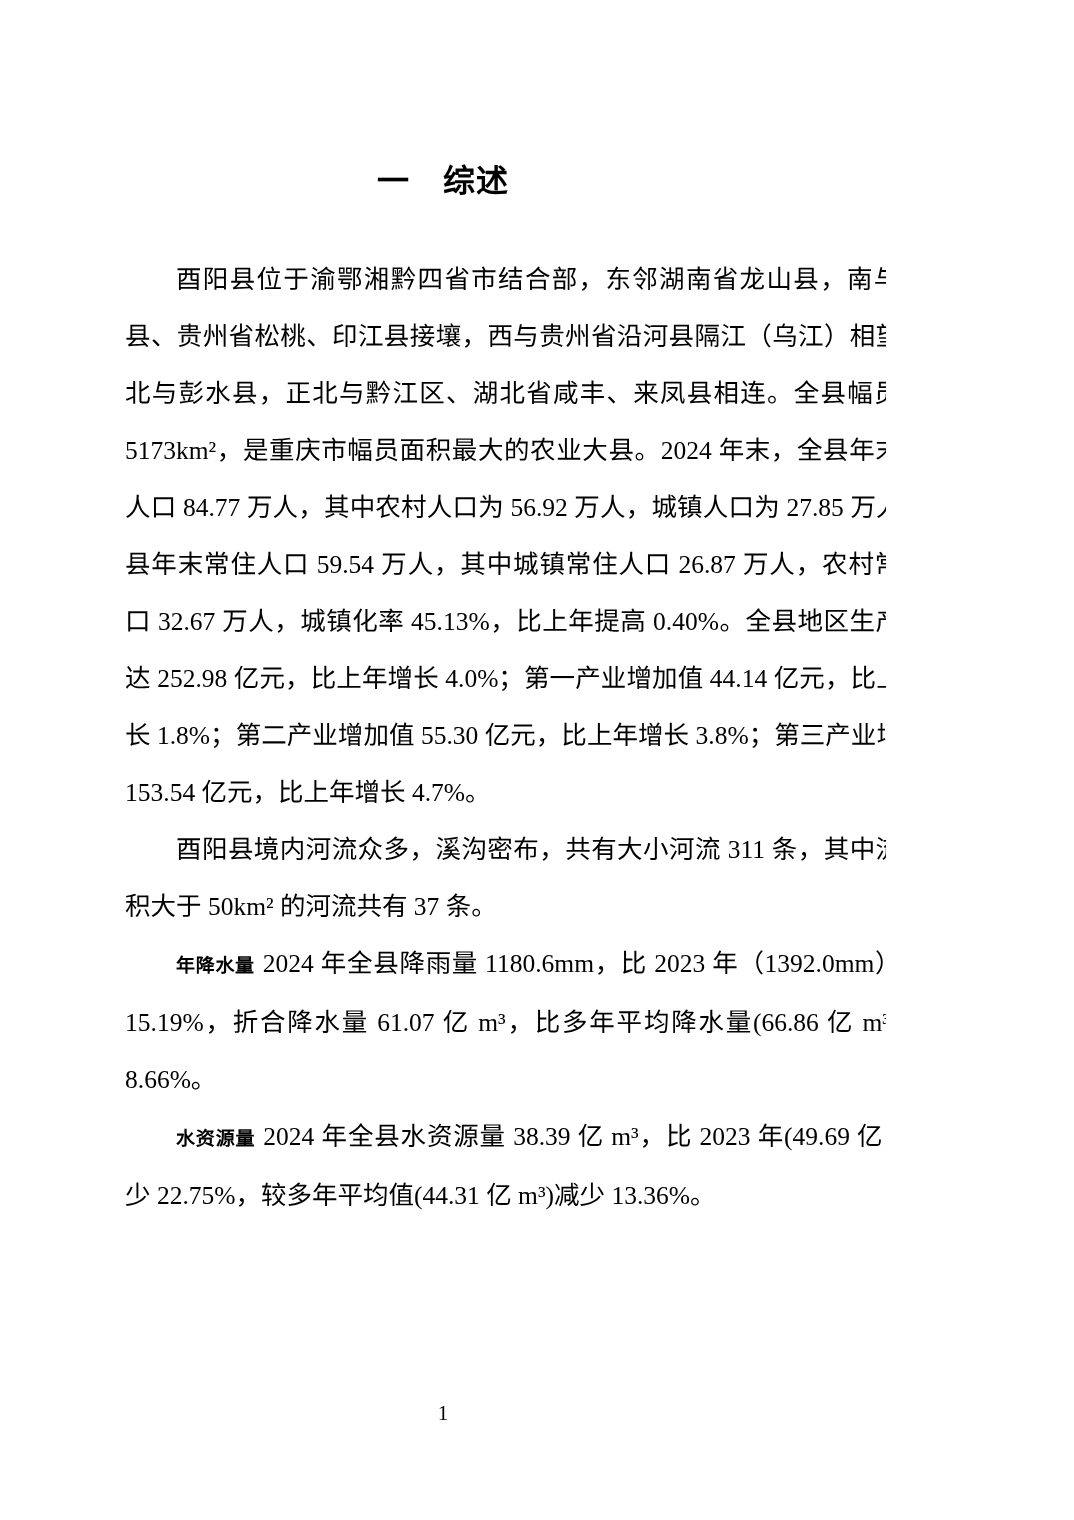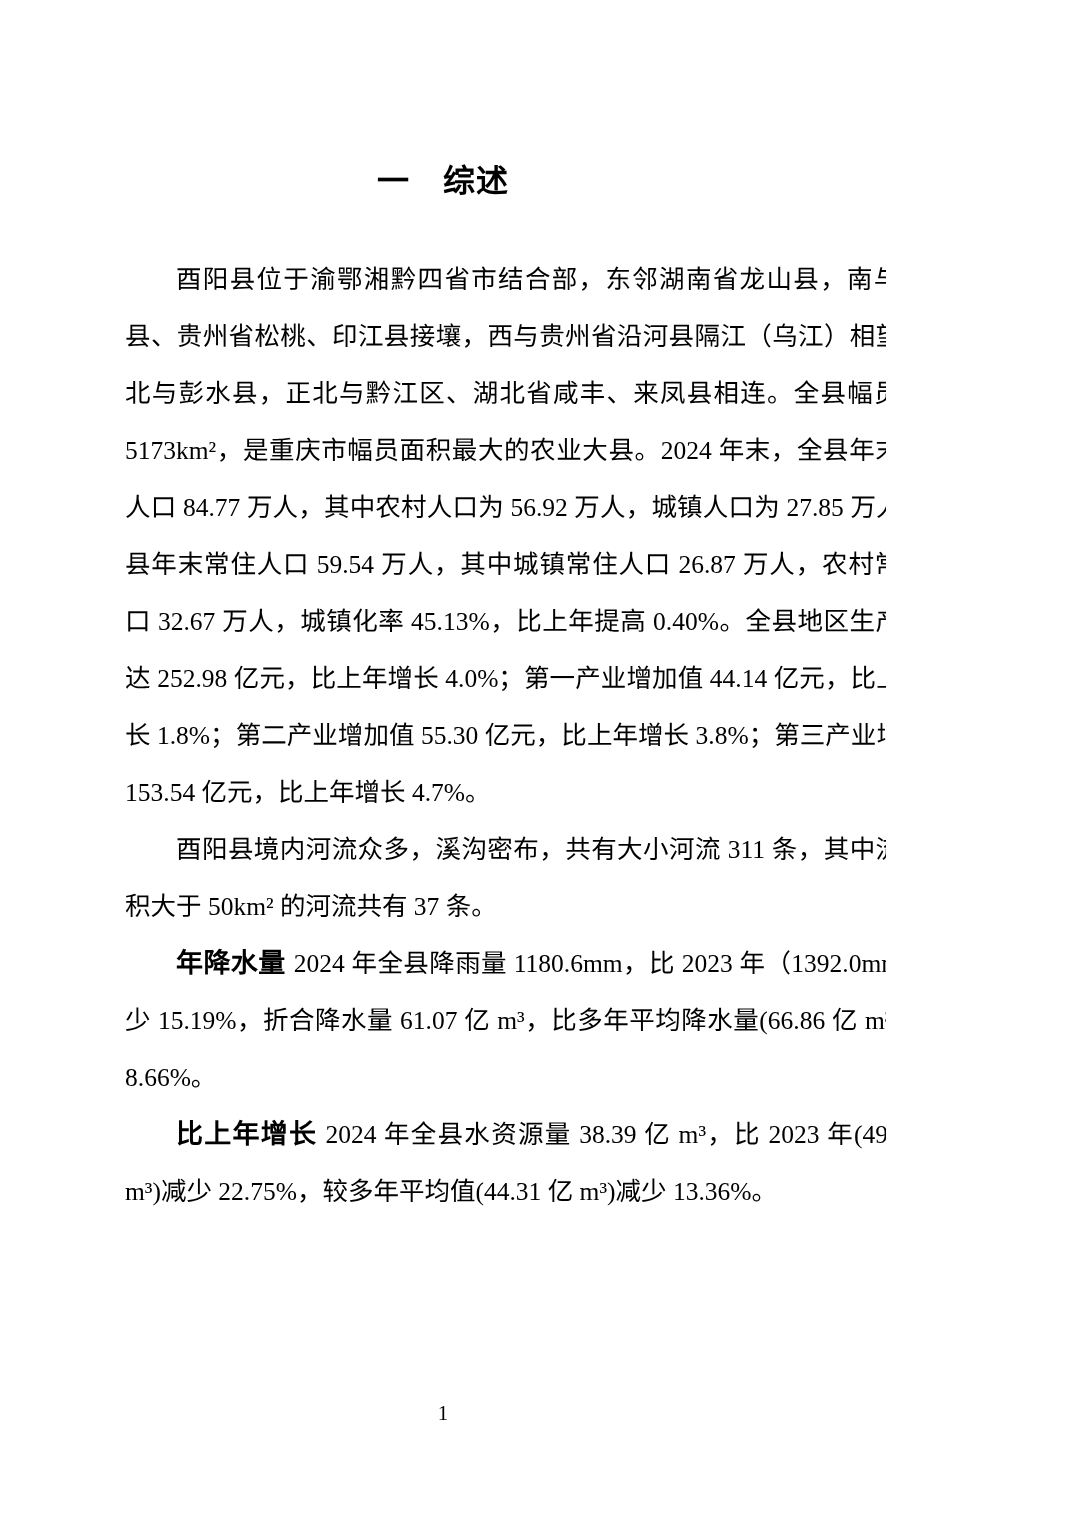--- a/index.html
+++ b/index.html
@@ -36,21 +36,21 @@
   }
   .content p {
     margin: 0;
     font-size: 25.5px;
     line-height: 57px;
     text-align: justify;
     text-indent: 51px;
   }
   .p-heading {
     font-weight: bold;
-    font-size: 27px;
+    font-size: 19px;
     margin-right: 8px;
     font-family: "Liberation Serif", "DejaVu Serif", serif;
   }
   .page-footer {
     position: absolute;
     top: 1398px;
     left: 0;
     width: 100%;
     text-align: center;
     font-size: 21px;
@@ -65,21 +65,21 @@
   <div class="doc-title">一　综述</div>
 
   <div class="content">
 
     <p><span>酉阳县位于渝鄂湘黔四省市结合部，东邻湖南省龙山县，南与秀山县、贵州省松桃、印江县接壤，西与贵州省沿河县隔江（乌江）相望，西北与彭水县，正北与黔江区、湖北省咸丰、来凤县相连。全县幅员面积 5173km²，是重庆市幅员面积最大的农业大县。2024 年末，全县年末户籍人口 84.77 万人，其中农村人口为 56.92 万人，城镇人口为 27.85 万人。全县年末常住人口 59.54 万人，其中城镇常住人口 26.87 万人，农村常住人口 32.67 万人，城镇化率 45.13%，比上年提高 0.40%。全县地区生产总值达 252.98 亿元，比上年增长 4.0%；第一产业增加值 44.14 亿元，比上年增长 1.8%；第二产业增加值 55.30 亿元，比上年增长 3.8%；第三产业增加值 153.54 亿元，比上年增长 4.7%。</span></p>
 
     <p><span>酉阳县境内河流众多，溪沟密布，共有大小河流 311 条，其中流域面积大于 50km² 的河流共有 37 条。</span></p>
 
     <p><span class="p-heading">年降水量</span><span>2024 年全县降雨量 1180.6mm，比 2023 年（1392.0mm）减少 15.19%，折合降水量 61.07 亿 m³，比多年平均降水量(66.86 亿 m³)减少 8.66%。</span></p>
 
-    <p><span class="p-heading">比上年增长</span><span>2024 年全县水资源量 38.39 亿 m³，比 2023 年(49.69 亿 m³)减少 22.75%，较多年平均值(44.31 亿 m³)减少 13.36%。</span></p>
+    <p><span class="p-heading">水资源量</span><span>2024 年全县水资源量 38.39 亿 m³，比 2023 年(49.69 亿 m³)减少 22.75%，较多年平均值(44.31 亿 m³)减少 13.36%。</span></p>
 
 
 
   </div>
 
   <div class="page-footer">1</div>
 
 </div>
 
 </body></html>

